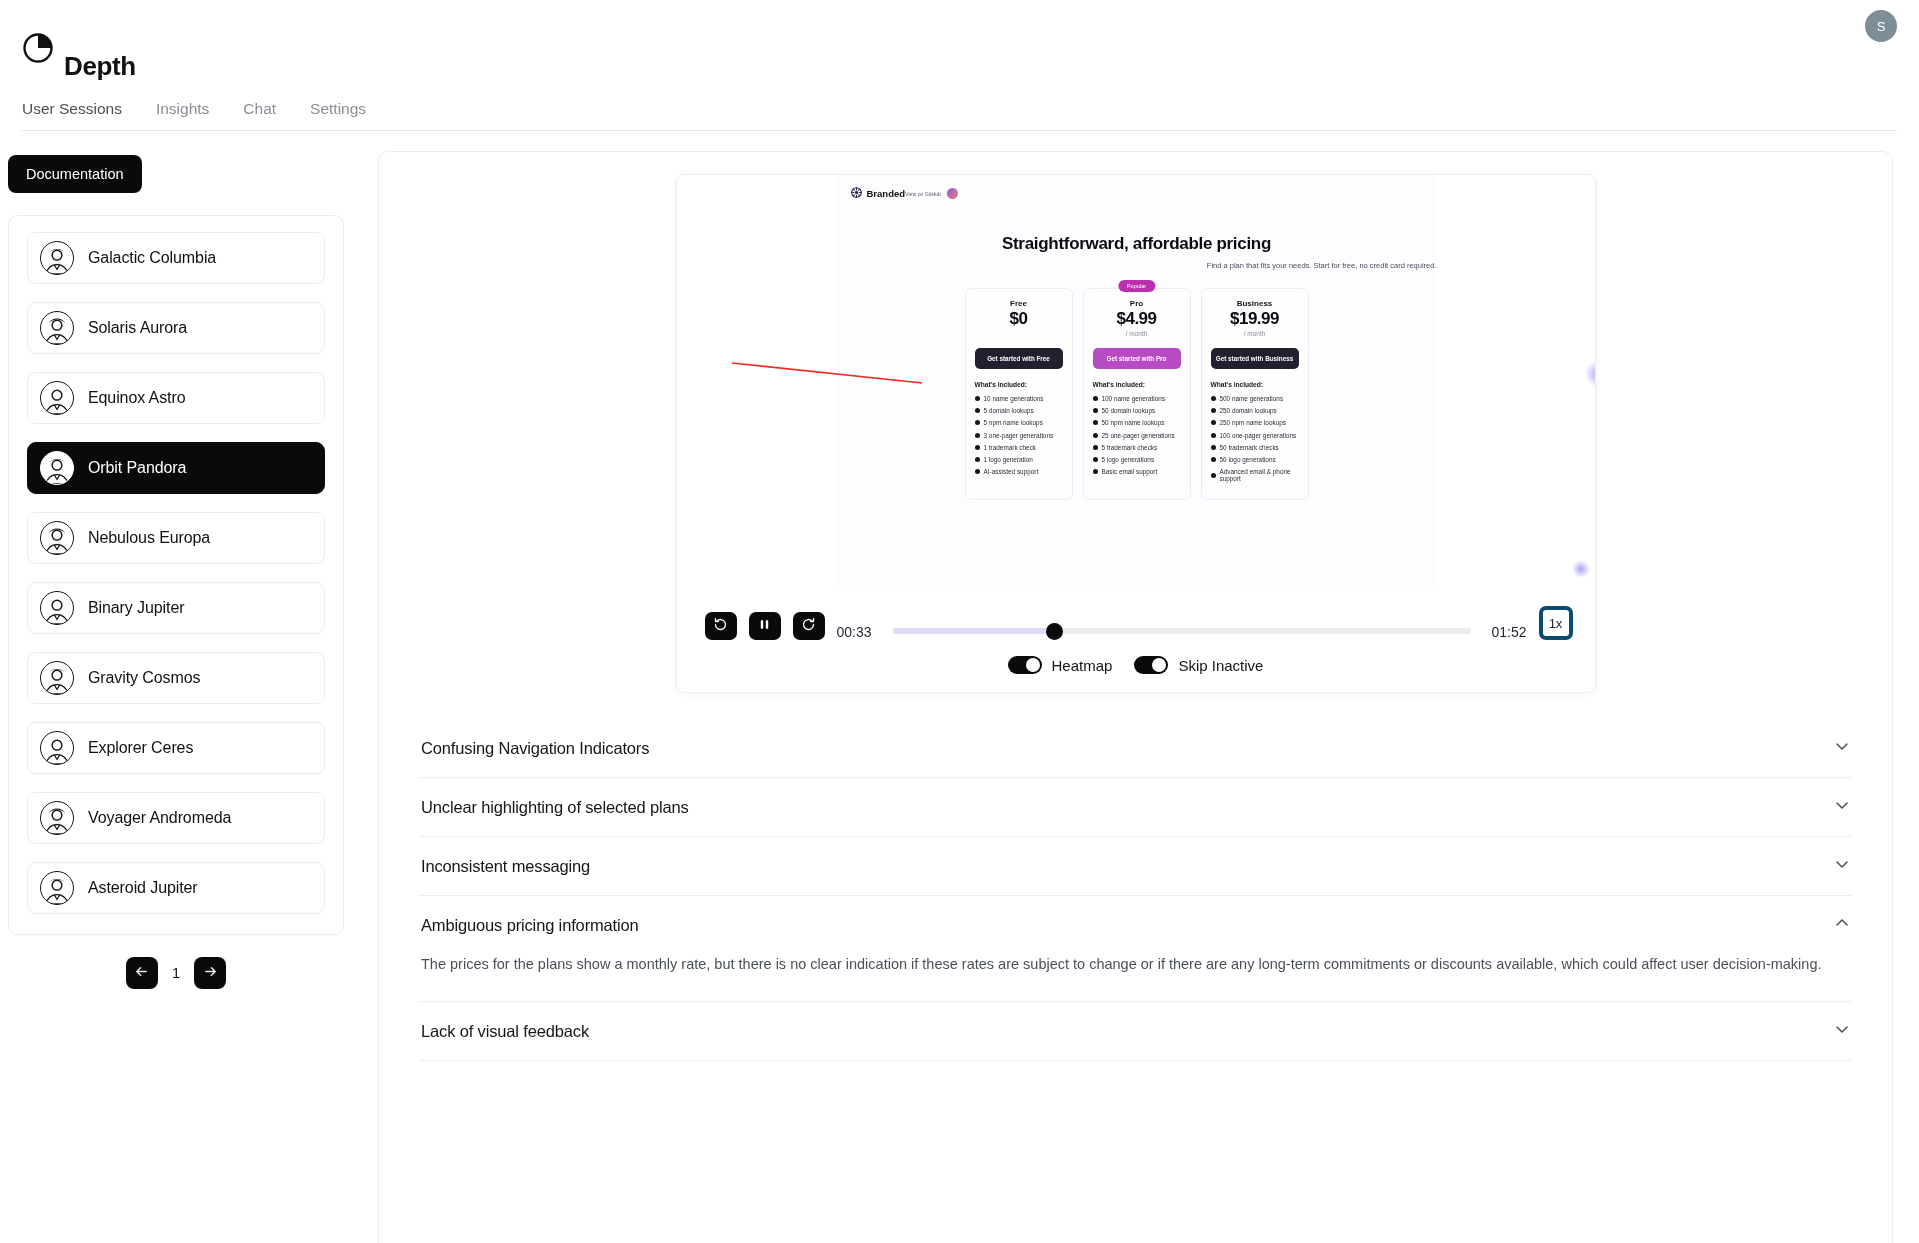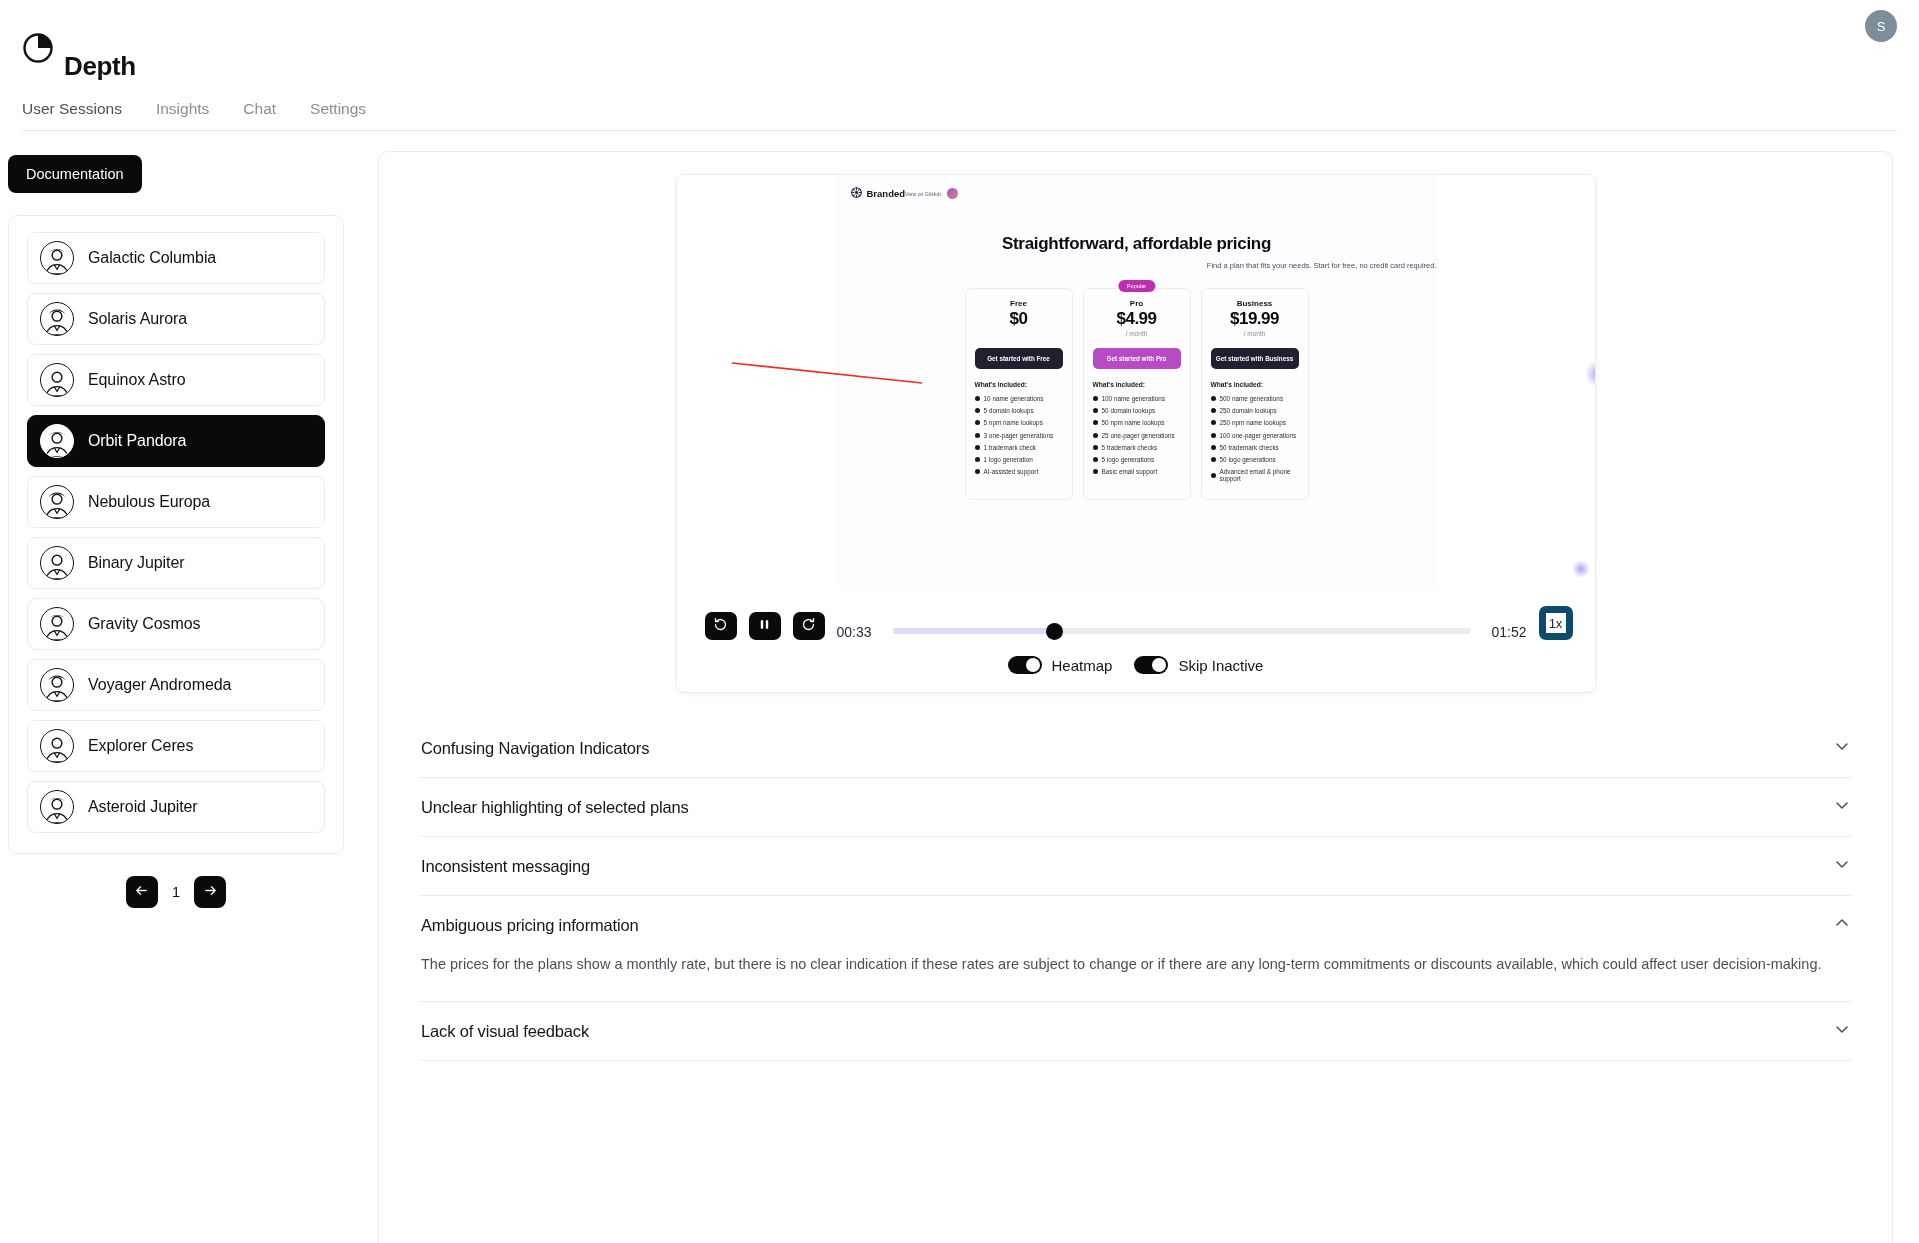--- a/index.html
+++ b/index.html
@@ -53,21 +53,21 @@
     border: 1px solid #ececec;
     border-radius: 10px;
     background: #fff;
     padding: 16px 18px 20px 18px;
   }
   .user-item {
     display: flex; align-items: center; gap: 14px;
     border: 1px solid #ececec;
     border-radius: 9px;
     padding: 8px 12px;
-    margin-bottom: 9px;
+    margin-bottom: 18px;
     background: #fff;
     cursor: pointer;
   }
   .user-item:last-child { margin-bottom: 0; }
   .user-item.active { background: #0a0a0a; border-color: #0a0a0a; }
   .user-item.active .user-name { color: #fff; }
   .user-name { font-size: 16px; color: #111; letter-spacing: -0.1px; }
   .avatar-circle {
     width: 34px; height: 34px; flex: 0 0 34px;
     border-radius: 50%;
@@ -157,21 +157,21 @@
   .ctrl-btn {
     width: 32px; height: 28px; border-radius: 7px; background:#0a0a0a;
     display:flex; align-items:center; justify-content:center; border:none; cursor:pointer;
   }
   .time-lbl { font-size: 14px; color:#1d2336; min-width: 44px; }
   .track-wrap { flex:1; position:relative; height: 18px; display:flex; align-items:center; cursor:pointer; }
   .track { position:absolute; left:0; right:0; height: 6px; border-radius: 3px; background:#ececec; }
   .track-fill { position:absolute; left:0; height: 6px; border-radius: 3px; background:#dcdcf8; }
   .track-knob { position:absolute; width: 17px; height: 17px; border-radius:50%; background:#0a0a0a; }
   .speed-btn {
-    width: 34px; height: 34px; border-radius: 7px; border:7px solid #0c4a6e;
+    width: 34px; height: 34px; border-radius: 7px; border:4px solid #0c4a6e;
     background:#fff; font-size: 13px; color:#1d2336; cursor:pointer;
     display:flex; align-items:center; justify-content:center;
   }
   .toggles-row { display:flex; align-items:center; justify-content:center; gap: 22px; margin-top: 16px; }
   .toggle-group { display:flex; align-items:center; gap: 10px; }
   .toggle {
     width: 34px; height: 18px; border-radius: 10px; background:#0a0a0a;
     position:relative; cursor:pointer; border:none;
   }
   .toggle .knob { position:absolute; top: 2px; right: 2px; width: 14px; height:14px; border-radius:50%; background:#fff; }
@@ -276,34 +276,34 @@
               <circle cx="17" cy="14" r="5.2" fill="none" stroke="#141414" stroke-width="1.5"></circle>
               <path d="M8 11 q9 -7 18 0 q-4 -3 -9 -3 q-5 0 -9 3Z" fill="#141414"></path>
               <path d="M5 34 q3 -10 12 -10 q9 0 12 10Z" fill="none" stroke="#141414" stroke-width="1.5"></path>
               <path d="M14 24 L17 29 L20 24" fill="none" stroke="#141414" stroke-width="1.2"></path>
             </svg></span>
           <span class="user-name">Gravity Cosmos</span>
         </div>
         <div class="user-item">
           <span class="avatar-circle"><svg viewBox="0 0 34 34" width="100%" height="100%">
               <circle cx="17" cy="14" r="5.2" fill="none" stroke="#141414" stroke-width="1.5"></circle>
+              <path d="M7 11 q10 -8 20 0 q-5 -4 -10 -4 q-5 0 -10 4Z" fill="#141414"></path>
+              <path d="M5 34 q3 -10 12 -10 q9 0 12 10Z" fill="none" stroke="#141414" stroke-width="1.5"></path>
+              <path d="M14 24 L17 29 L20 24" fill="none" stroke="#141414" stroke-width="1.2"></path>
+            </svg></span>
+          <span class="user-name">Explorer Ceres</span>
+        </div>
+        <div class="user-item">
+          <span class="avatar-circle"><svg viewBox="0 0 34 34" width="100%" height="100%">
+              <circle cx="17" cy="14" r="5.2" fill="none" stroke="#141414" stroke-width="1.5"></circle>
               <path d="M8 12 q9 -8 18 0 q-3 -5 -9 -5 q-6 0 -9 5Z" fill="#141414"></path>
               <path d="M5 34 q3 -10 12 -10 q9 0 12 10Z" fill="none" stroke="#141414" stroke-width="1.5"></path>
               <path d="M14 24 L17 29 L20 24" fill="none" stroke="#141414" stroke-width="1.2"></path>
             </svg></span>
           <span class="user-name">Voyager Andromeda</span>
-        </div>
-        <div class="user-item">
-          <span class="avatar-circle"><svg viewBox="0 0 34 34" width="100%" height="100%">
-              <circle cx="17" cy="14" r="5.2" fill="none" stroke="#141414" stroke-width="1.5"></circle>
-              <path d="M7 11 q10 -8 20 0 q-5 -4 -10 -4 q-5 0 -10 4Z" fill="#141414"></path>
-              <path d="M5 34 q3 -10 12 -10 q9 0 12 10Z" fill="none" stroke="#141414" stroke-width="1.5"></path>
-              <path d="M14 24 L17 29 L20 24" fill="none" stroke="#141414" stroke-width="1.2"></path>
-            </svg></span>
-          <span class="user-name">Explorer Ceres</span>
         </div>
         <div class="user-item">
           <span class="avatar-circle"><svg viewBox="0 0 34 34" width="100%" height="100%">
               <circle cx="17" cy="14" r="5.2" fill="none" stroke="#141414" stroke-width="1.5"></circle>
               <path d="M8 11 q9 -7 18 0 q-4 -3 -9 -3 q-5 0 -9 3Z" fill="#141414"></path>
               <path d="M5 34 q3 -10 12 -10 q9 0 12 10Z" fill="none" stroke="#141414" stroke-width="1.5"></path>
               <path d="M14 24 L17 29 L20 24" fill="none" stroke="#141414" stroke-width="1.2"></path>
             </svg></span>
           <span class="user-name">Asteroid Jupiter</span>
         </div>

